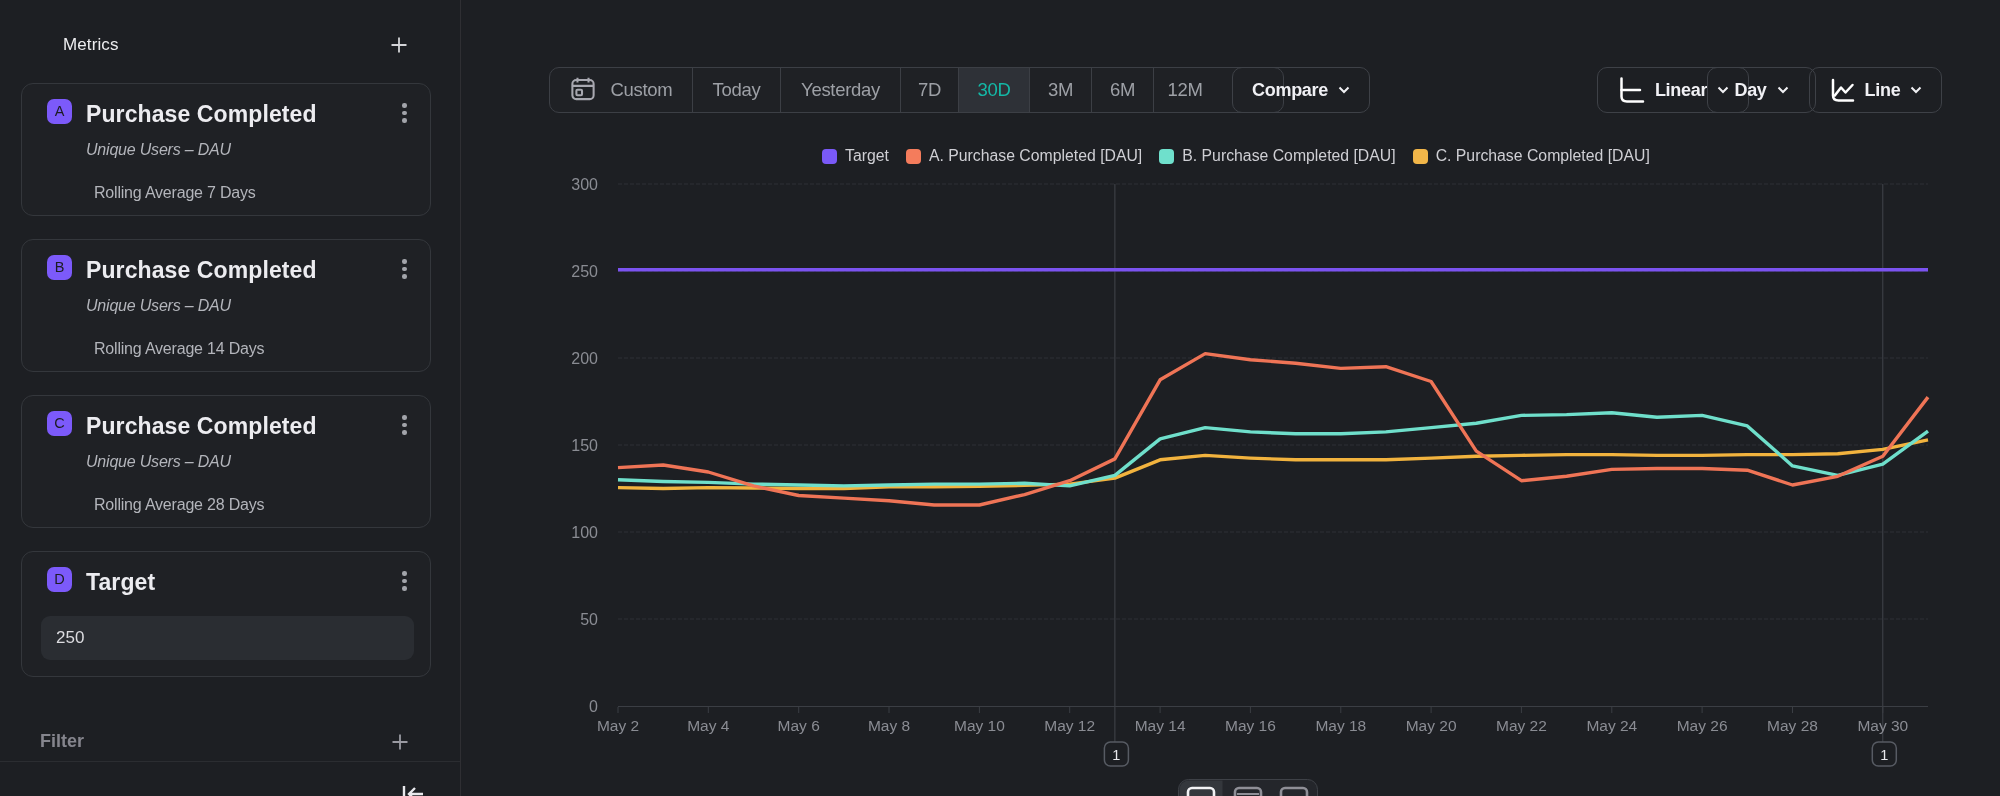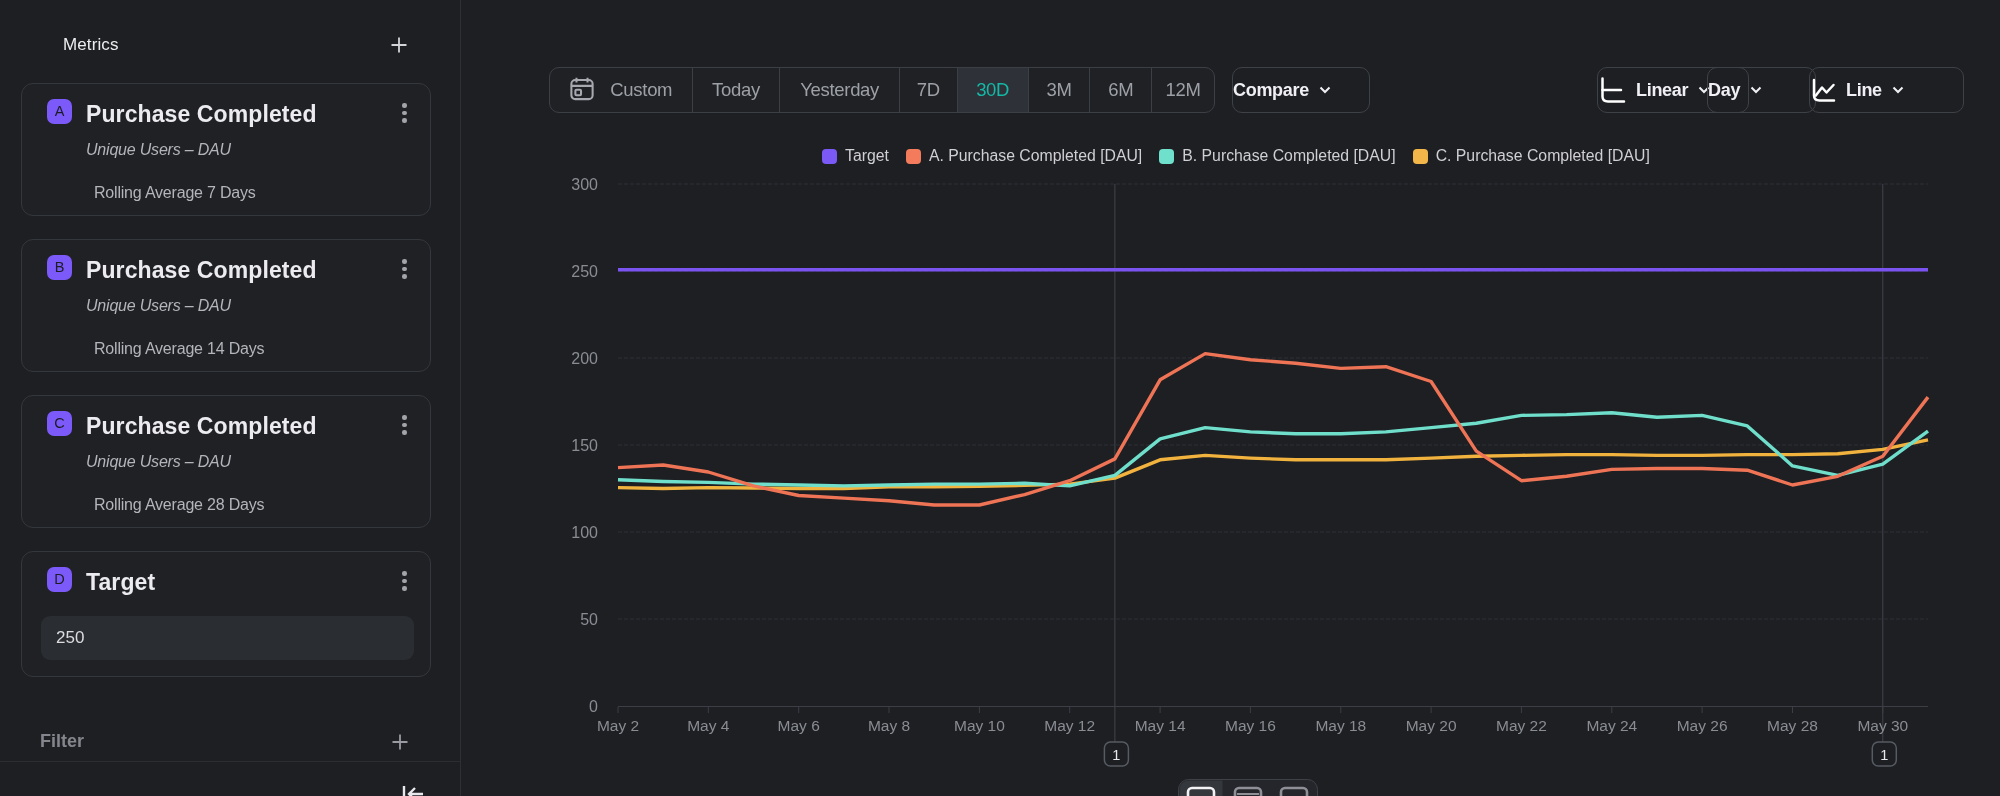--- a/index.html
+++ b/index.html
@@ -15,25 +15,25 @@
   .card-title { position:absolute; left:64px; top:17px; font-size:23px; font-weight:700; letter-spacing:-0.3px; color:#ececf0; letter-spacing:0.1px; }
   .sub1 { position:absolute; left:64px; top:57px; font-size:16px; letter-spacing:-0.2px; color:#b3b5bb;font-style:italic; }
   .sub2 { position:absolute; left:64px; top:100px; font-size:16px; letter-spacing:-0.2px; color:#b3b5bb;margin-left:8px; }
   .dots { position:absolute; right:22.5px; top:19px; width:6px; height:24px; }
   .dots i { display:block; width:4.5px; height:4.5px; border-radius:50%; background:#a2a4aa; margin:0 auto 3px auto; }
   .t-input { position:absolute; left:19px; top:64px; width:373px; height:44px; background:#2a2d32; border-radius:9px; color:#dcdce0; font-size:17px; line-height:44px; padding-left:15px; }
   .filter-lbl { position:absolute; left:40px; top:731px; font-size:18px; font-weight:700; color:#85858d; }
   .sb-div { position:absolute; left:0; top:761px; width:460px; height:1px; background:#2b2d31; }
 
   
-  .seg { position:absolute; left:549px; top:67px; width:666px; height:46px; border:1px solid #3c3f45; border-radius:10px; background:#1f2125; display:flex; }
+  .seg { position:absolute; left:549px; top:67px; width:735px; height:46px; border:1px solid #3c3f45; border-radius:10px; background:#1f2125; display:flex; }
   .seg .s { border-right:1px solid #3c3f45; display:flex; align-items:center; justify-content:center; font-size:18.5px; color:#9da0a6; gap:9px; letter-spacing:-0.3px; }
   .seg .s:last-child { border-right:none; }
   .seg .active { background:#2e3137; color:#14b8a6; font-weight:400; }
-  .btn { position:absolute; top:67px; height:46px; border:1px solid #3e4147; border-radius:10px; display:flex; align-items:center; justify-content:flex-start; color:#f0f0f4; font-size:18px; font-weight:700; gap:10px; letter-spacing:-0.3px; }
+  .btn { position:absolute; top:67px; height:46px; border:1px solid #3e4147; border-radius:10px; display:flex; align-items:center; justify-content:center; color:#f0f0f4; font-size:18px; font-weight:700; gap:10px; letter-spacing:-0.3px; }
 
   
   #legend { position:absolute; left:822px; top:147px; display:flex; gap:17px; align-items:center; }
   #legend .li { display:flex; align-items:center; gap:8px; font-size:15.8px; color:#cfcfd4; }
   #legend .sw { width:15px; height:15px; border-radius:4px; }
 </style>
 </head>
 <body>
 <div id="page">
 
@@ -128,21 +128,21 @@
     Linear
     <svg width="12" height="8" viewBox="0 0 12 8" fill="none">
         <path d="M1.5 1.5 L6 6 L10.5 1.5" stroke="#f0f0f4" stroke-width="2"></path>
       </svg>
   </div>
   <div class="btn" style="left:1707px; width:109px;">Day
     <svg width="12" height="8" viewBox="0 0 12 8" fill="none">
         <path d="M1.5 1.5 L6 6 L10.5 1.5" stroke="#f0f0f4" stroke-width="2"></path>
       </svg>
   </div>
-  <div class="btn" style="left:1809px; width:155px;">
+  <div class="btn" style="left:1809px; width:133px;">
     <svg width="26" height="26" viewBox="0 0 26 26" fill="none" stroke="#ffffff" stroke-width="2.5" stroke-linecap="round" stroke-linejoin="round">
         <path d="M4 3 V18.5 Q4 23.5 9.5 23.5 H24"></path>
         <path d="M5.8 18.6 L12 10.5 L16.5 15.5 L23.5 8"></path>
       </svg>
     Line
     <svg width="12" height="8" viewBox="0 0 12 8" fill="none">
         <path d="M1.5 1.5 L6 6 L10.5 1.5" stroke="#f0f0f4" stroke-width="2"></path>
       </svg>
   </div>
 

